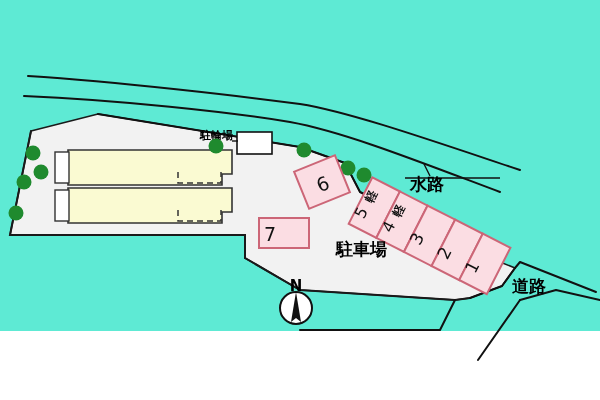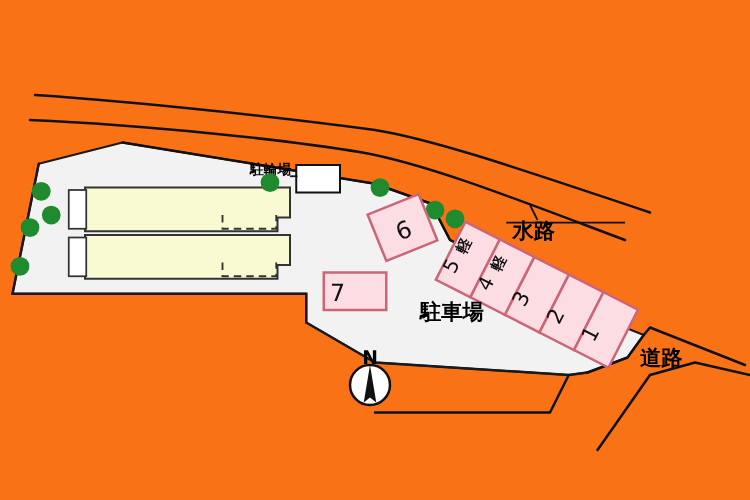--- a/index.html
+++ b/index.html
@@ -9,22 +9,22 @@
   }
   body {
     width: 600px;
     height: 400px;
     overflow: hidden;
     font-family: "DejaVu Sans", "Liberation Sans", sans-serif;
   }
   #site-plan {
     position: relative;
     width: 600px;
-    height: 400px;
-    background: #f97316;
+    height: 331px;
+    background: #5eead4;
   }
   #plan-svg {
     position: absolute;
     left: 0;
     top: 0;
     width: 600px;
     height: 400px;
     display: block;
   }
   .map-label {

